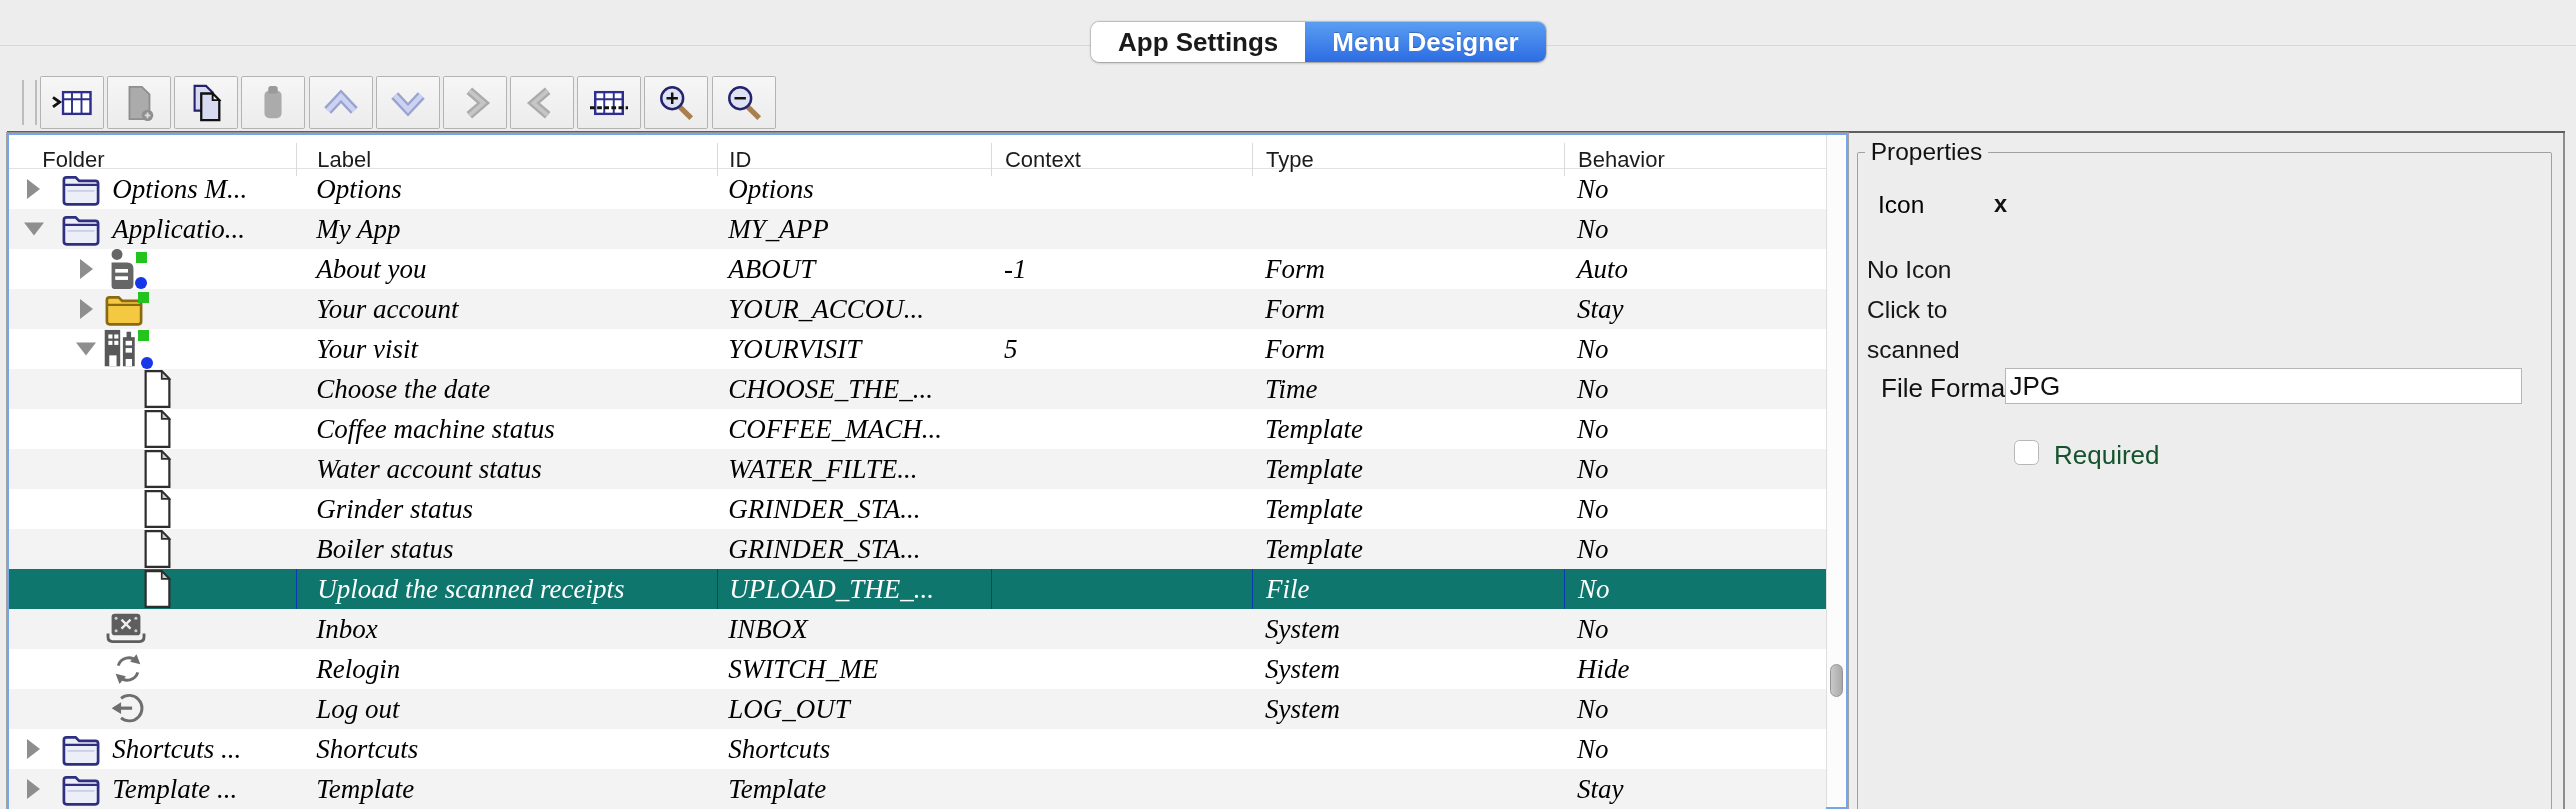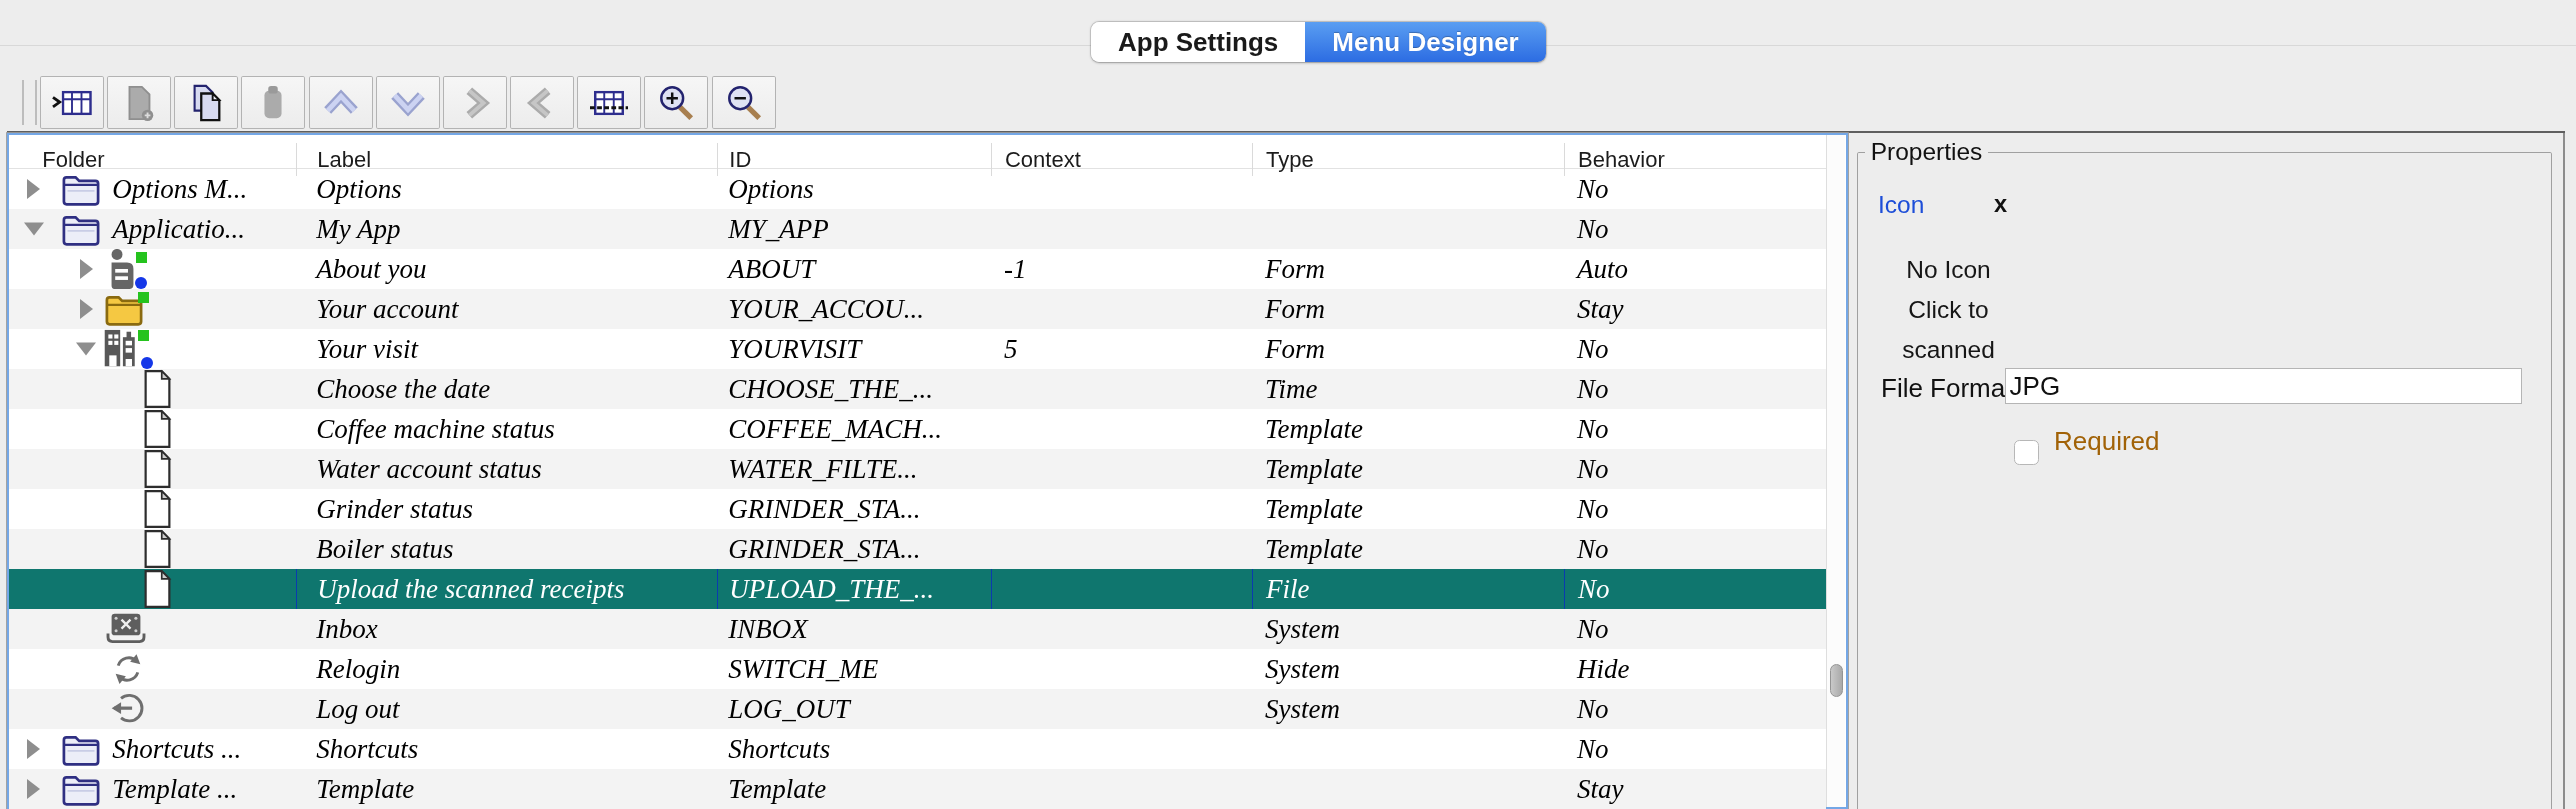--- a/index.html
+++ b/index.html
@@ -66,31 +66,31 @@
   
   .tscroll{width:18px;border-left:0.9px solid #dedede;background:#fcfcfc;position:relative;}
   .thumb{position:absolute;left:2.7px;top:529px;width:12.7px;height:33px;border-radius:7.3px;
          background:linear-gradient(90deg,#c9c9c9,#a9a9a9);border:0.9px solid #949494;box-sizing:border-box;}
   
   fieldset.props{
     position:absolute;left:1857px;top:138px;width:695px;height:690px;box-sizing:border-box;
     border:0.9px solid #a0a0a0;border-radius:1.8px;margin:0;padding:0;background:#ededed;
   }
   fieldset.props legend{font-size:24.5px;color:#111;margin-left:7.3px;padding:0 5.4px;}
-  .p-iconlbl{position:absolute;left:20px;top:25.4px;font-size:24.5px;color:#1d4ed8;}
+  .p-iconlbl{position:absolute;left:20px;top:25.4px;font-size:24.5px;color:#000000;}
   .p-x{position:absolute;left:136px;top:25.4px;font-size:23.6px;font-weight:700;color:#111;}
-  .p-chooser{position:absolute;left:9px;top:84px;width:163px;text-align:center;
+  .p-chooser{position:absolute;left:9px;top:84px;width:163px;text-align:left;
              font-size:24.5px;color:#161616;line-height:40px;}
   .p-fflabel{position:absolute;left:23px;top:207px;font-size:26px;color:#111;}
   .p-ffinput{position:absolute;left:147px;top:202px;width:517px;height:36px;box-sizing:border-box;
              border:0.9px solid #b5b5b5;background:#fff;font-size:26px;font-family:"Liberation Sans",sans-serif;
              padding:0 3.6px;color:#111;}
   .p-check{position:absolute;left:156px;top:274px;width:24.5px;height:24.5px;appearance:none;-webkit-appearance:none;
            background:#fff;border:1.8px solid #b7b7b7;border-radius:5.4px;margin:0;}
-  .p-reqlbl{position:absolute;left:196px;top:260px;font-size:26px;color:#a16207;}
+  .p-reqlbl{position:absolute;left:196px;top:274px;font-size:26px;color:#14532d;}
   .defs{position:absolute;width:0;height:0;overflow:hidden;}
 </style>
 </head>
 <body>
 
 <svg class="defs" aria-hidden="true">
   <defs>
     <symbol id="sym-folder-blue" viewBox="0 0 46 40">
       <path d="M4 34 V10 q0-3 3-3 h10 l4 4 h18 q3 0 3 3 v20 q0 3-3 3 H7 q-3 0-3-3 z" fill="#eceef8" stroke="#2f2f82" stroke-width="3"></path>
       <path d="M4 15.5 h38" stroke="#2f2f82" stroke-width="2.4"></path>

